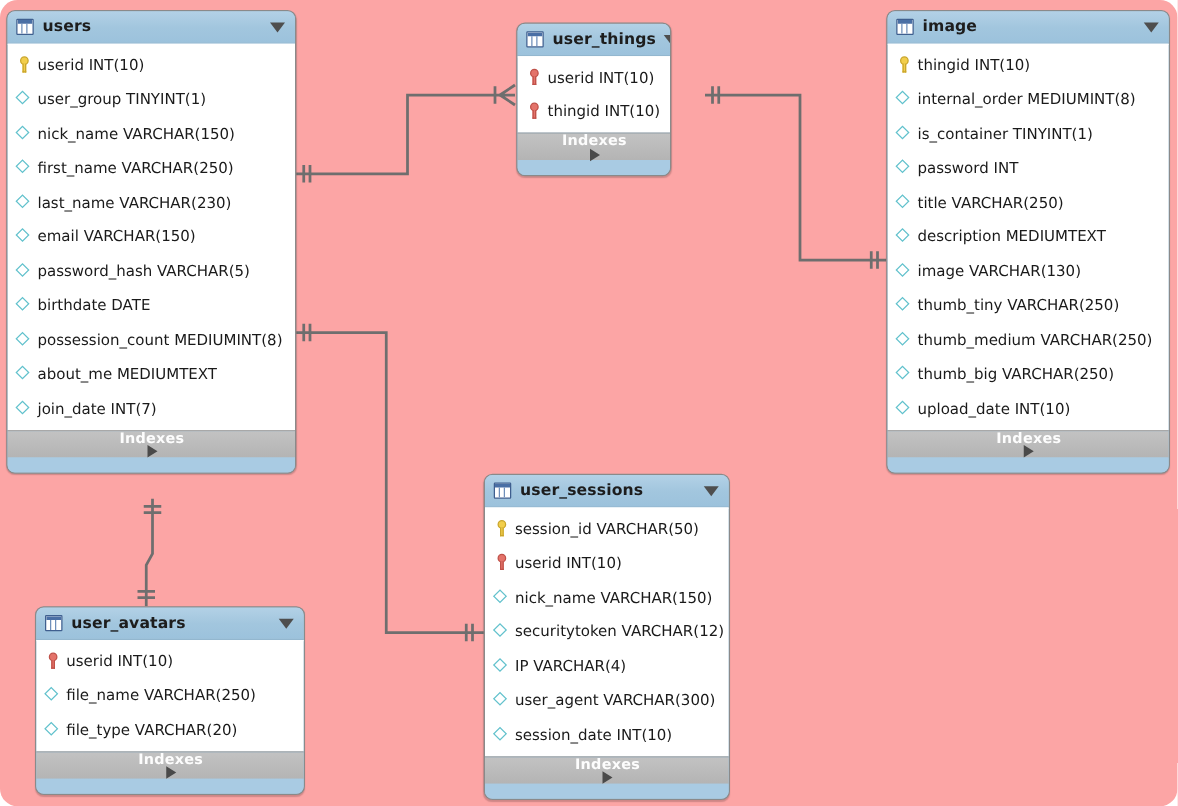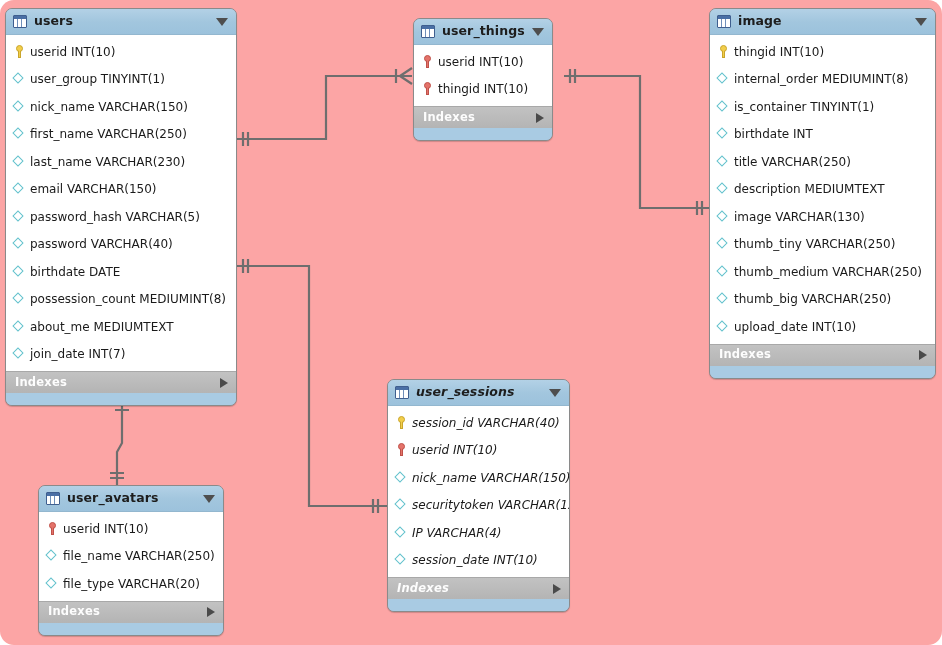--- a/index.html
+++ b/index.html
@@ -175,20 +175,21 @@
     line-height: 1;
   }
   .tf-indexes {
     height: 22px;
     display: flex;
     align-items: center;
     padding: 0 8px 0 9px;
     background: linear-gradient(to bottom, #c2c2c2 0%, #b4b4b4 100%);
     border-top: 1px solid #a8a8a8;
     box-sizing: border-box;
+    flex-direction: column;
   }
   .tf-indexes-label {
     flex: 1 1 auto;
     font-size: 11.5px;
     font-weight: bold;
     color: #fdfdfd;
     letter-spacing: 0.2px;
     line-height: 1;
   }
   .tf-indexes-arrow {
@@ -271,24 +272,20 @@
         <div class="tf-col">
           <span class="col-ico ico-col"></span>
           <span class="col-text">email VARCHAR(150)</span>
         </div>
         <div class="tf-col">
           <span class="col-ico ico-col"></span>
           <span class="col-text">password_hash VARCHAR(5)</span>
         </div>
         <div class="tf-col">
           <span class="col-ico ico-col"></span>
-          <span class="col-text">password VARCHAR(40)</span>
-        </div>
-        <div class="tf-col">
-          <span class="col-ico ico-col"></span>
           <span class="col-text">birthdate DATE</span>
         </div>
         <div class="tf-col">
           <span class="col-ico ico-col"></span>
           <span class="col-text">possession_count MEDIUMINT(8)</span>
         </div>
         <div class="tf-col">
           <span class="col-ico ico-col"></span>
           <span class="col-text">about_me MEDIUMTEXT</span>
         </div>
@@ -296,21 +293,21 @@
           <span class="col-ico ico-col"></span>
           <span class="col-text">join_date INT(7)</span>
         </div>
       </div>
       <div class="tf-indexes">
         <span class="tf-indexes-label">Indexes</span>
         <span class="tf-indexes-arrow"></span>
       </div>
       <div class="tf-footer"></div>
     </div>
-    <div class="table-fig" style="left: 413px; top: 18px; width: 140px;">
+    <div class="table-fig" style="left: 413px; top: 18px; width: 124px;">
       <div class="tf-header">
         <span class="tbl-icon"></span>
         <span class="tf-title">user_things</span>
         <span class="tf-collapse"></span>
       </div>
       <div class="tf-cols">
         <div class="tf-col">
           <span class="col-ico ico-fk"></span>
           <span class="col-text">userid INT(10)</span>
         </div>
@@ -339,21 +336,21 @@
         <div class="tf-col">
           <span class="col-ico ico-col"></span>
           <span class="col-text">internal_order MEDIUMINT(8)</span>
         </div>
         <div class="tf-col">
           <span class="col-ico ico-col"></span>
           <span class="col-text">is_container TINYINT(1)</span>
         </div>
         <div class="tf-col">
           <span class="col-ico ico-col"></span>
-          <span class="col-text">birthdate INT</span>
+          <span class="col-text">password INT</span>
         </div>
         <div class="tf-col">
           <span class="col-ico ico-col"></span>
           <span class="col-text">title VARCHAR(250)</span>
         </div>
         <div class="tf-col">
           <span class="col-ico ico-col"></span>
           <span class="col-text">description MEDIUMTEXT</span>
         </div>
         <div class="tf-col">
@@ -376,59 +373,63 @@
           <span class="col-ico ico-col"></span>
           <span class="col-text">upload_date INT(10)</span>
         </div>
       </div>
       <div class="tf-indexes">
         <span class="tf-indexes-label">Indexes</span>
         <span class="tf-indexes-arrow"></span>
       </div>
       <div class="tf-footer"></div>
     </div>
-    <div class="table-fig" style="left: 387px; top: 379px; width: 183px; font-style: italic;">
+    <div class="table-fig" style="left: 387px; top: 379px; width: 197px;">
       <div class="tf-header">
         <span class="tbl-icon"></span>
         <span class="tf-title">user_sessions</span>
         <span class="tf-collapse"></span>
       </div>
       <div class="tf-cols">
         <div class="tf-col">
           <span class="col-ico ico-pk"></span>
-          <span class="col-text">session_id VARCHAR(40)</span>
+          <span class="col-text">session_id VARCHAR(50)</span>
         </div>
         <div class="tf-col">
           <span class="col-ico ico-fk"></span>
           <span class="col-text">userid INT(10)</span>
         </div>
         <div class="tf-col">
           <span class="col-ico ico-col"></span>
           <span class="col-text">nick_name VARCHAR(150)</span>
         </div>
         <div class="tf-col">
           <span class="col-ico ico-col"></span>
           <span class="col-text">securitytoken VARCHAR(12)</span>
         </div>
         <div class="tf-col">
           <span class="col-ico ico-col"></span>
           <span class="col-text">IP VARCHAR(4)</span>
+        </div>
+        <div class="tf-col">
+          <span class="col-ico ico-col"></span>
+          <span class="col-text">user_agent VARCHAR(300)</span>
         </div>
         <div class="tf-col">
           <span class="col-ico ico-col"></span>
           <span class="col-text">session_date INT(10)</span>
         </div>
       </div>
       <div class="tf-indexes">
         <span class="tf-indexes-label">Indexes</span>
         <span class="tf-indexes-arrow"></span>
       </div>
       <div class="tf-footer"></div>
     </div>
-    <div class="table-fig" style="left: 38px; top: 485px; width: 186px;">
+    <div class="table-fig" style="left: 28px; top: 485px; width: 216px;">
       <div class="tf-header">
         <span class="tbl-icon"></span>
         <span class="tf-title">user_avatars</span>
         <span class="tf-collapse"></span>
       </div>
       <div class="tf-cols">
         <div class="tf-col">
           <span class="col-ico ico-fk"></span>
           <span class="col-text">userid INT(10)</span>
         </div>

